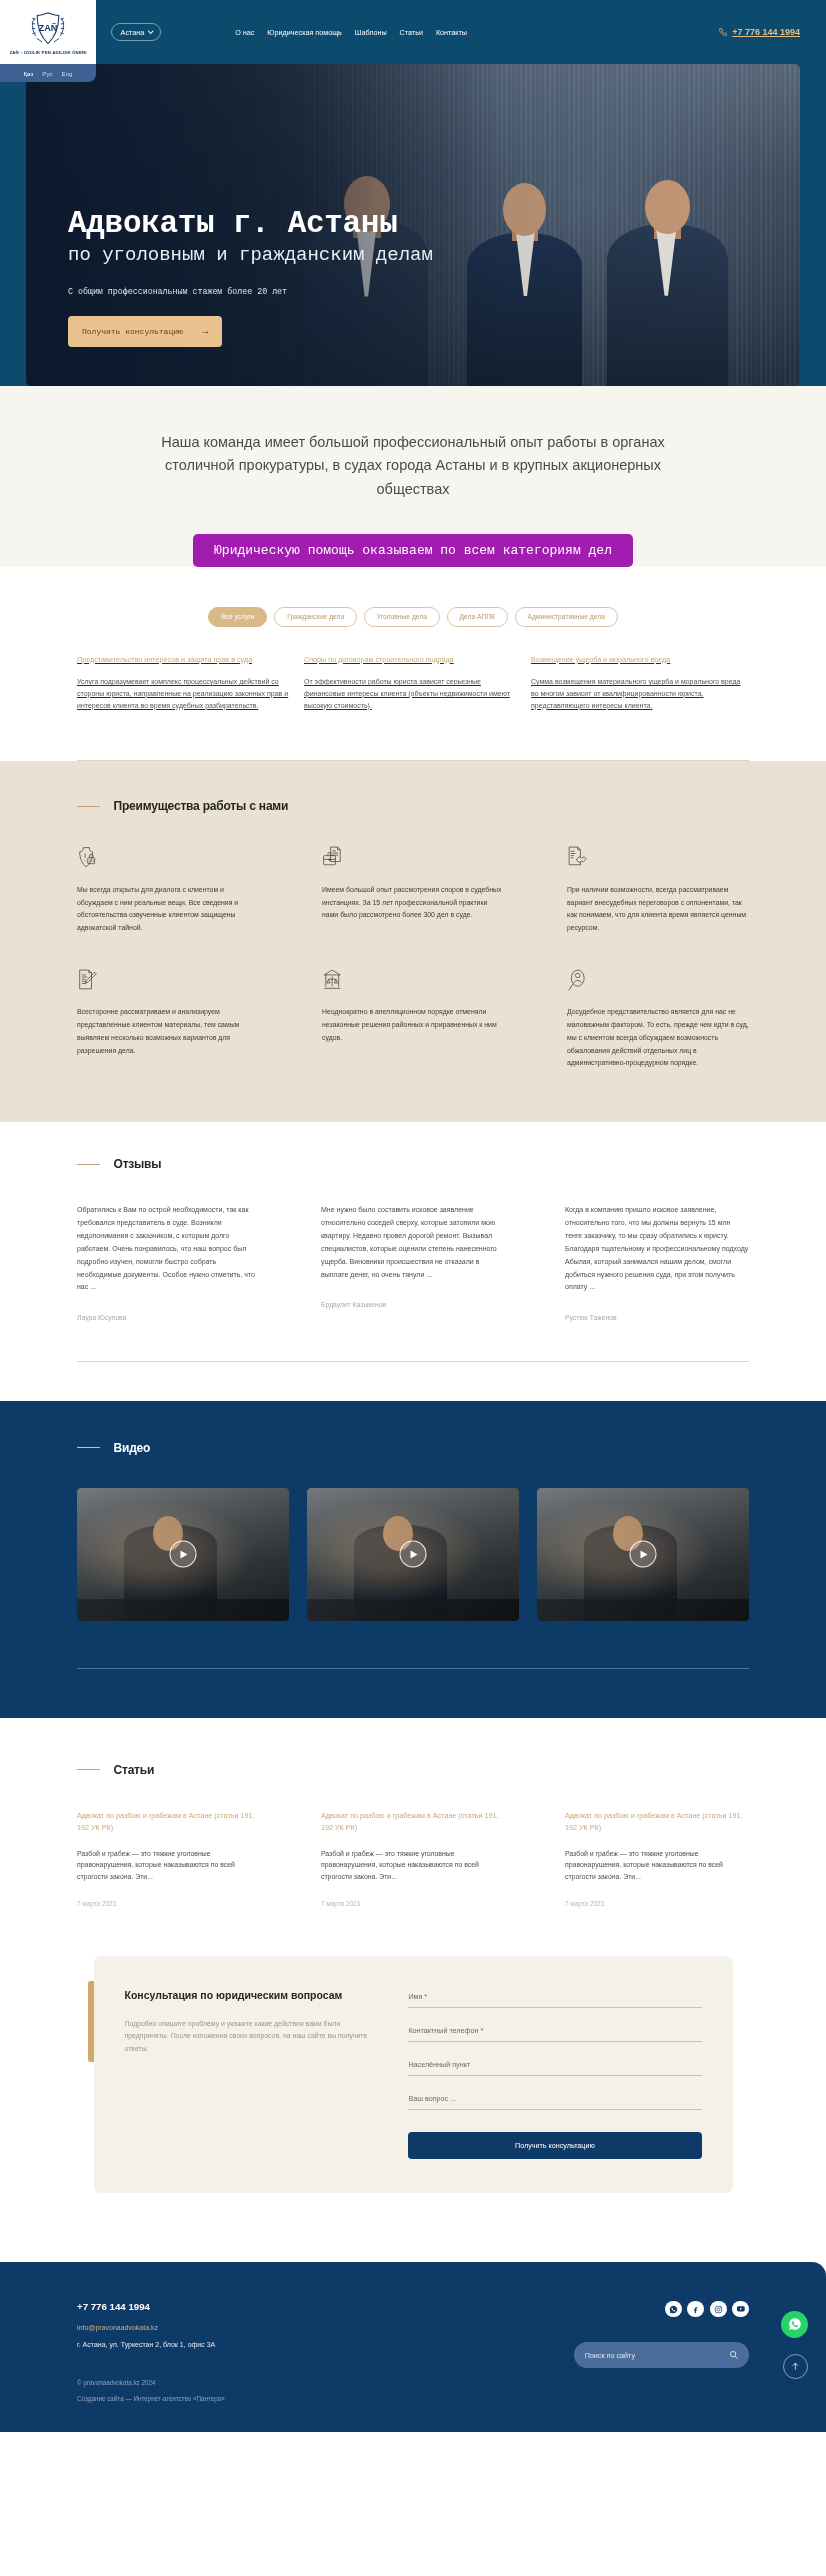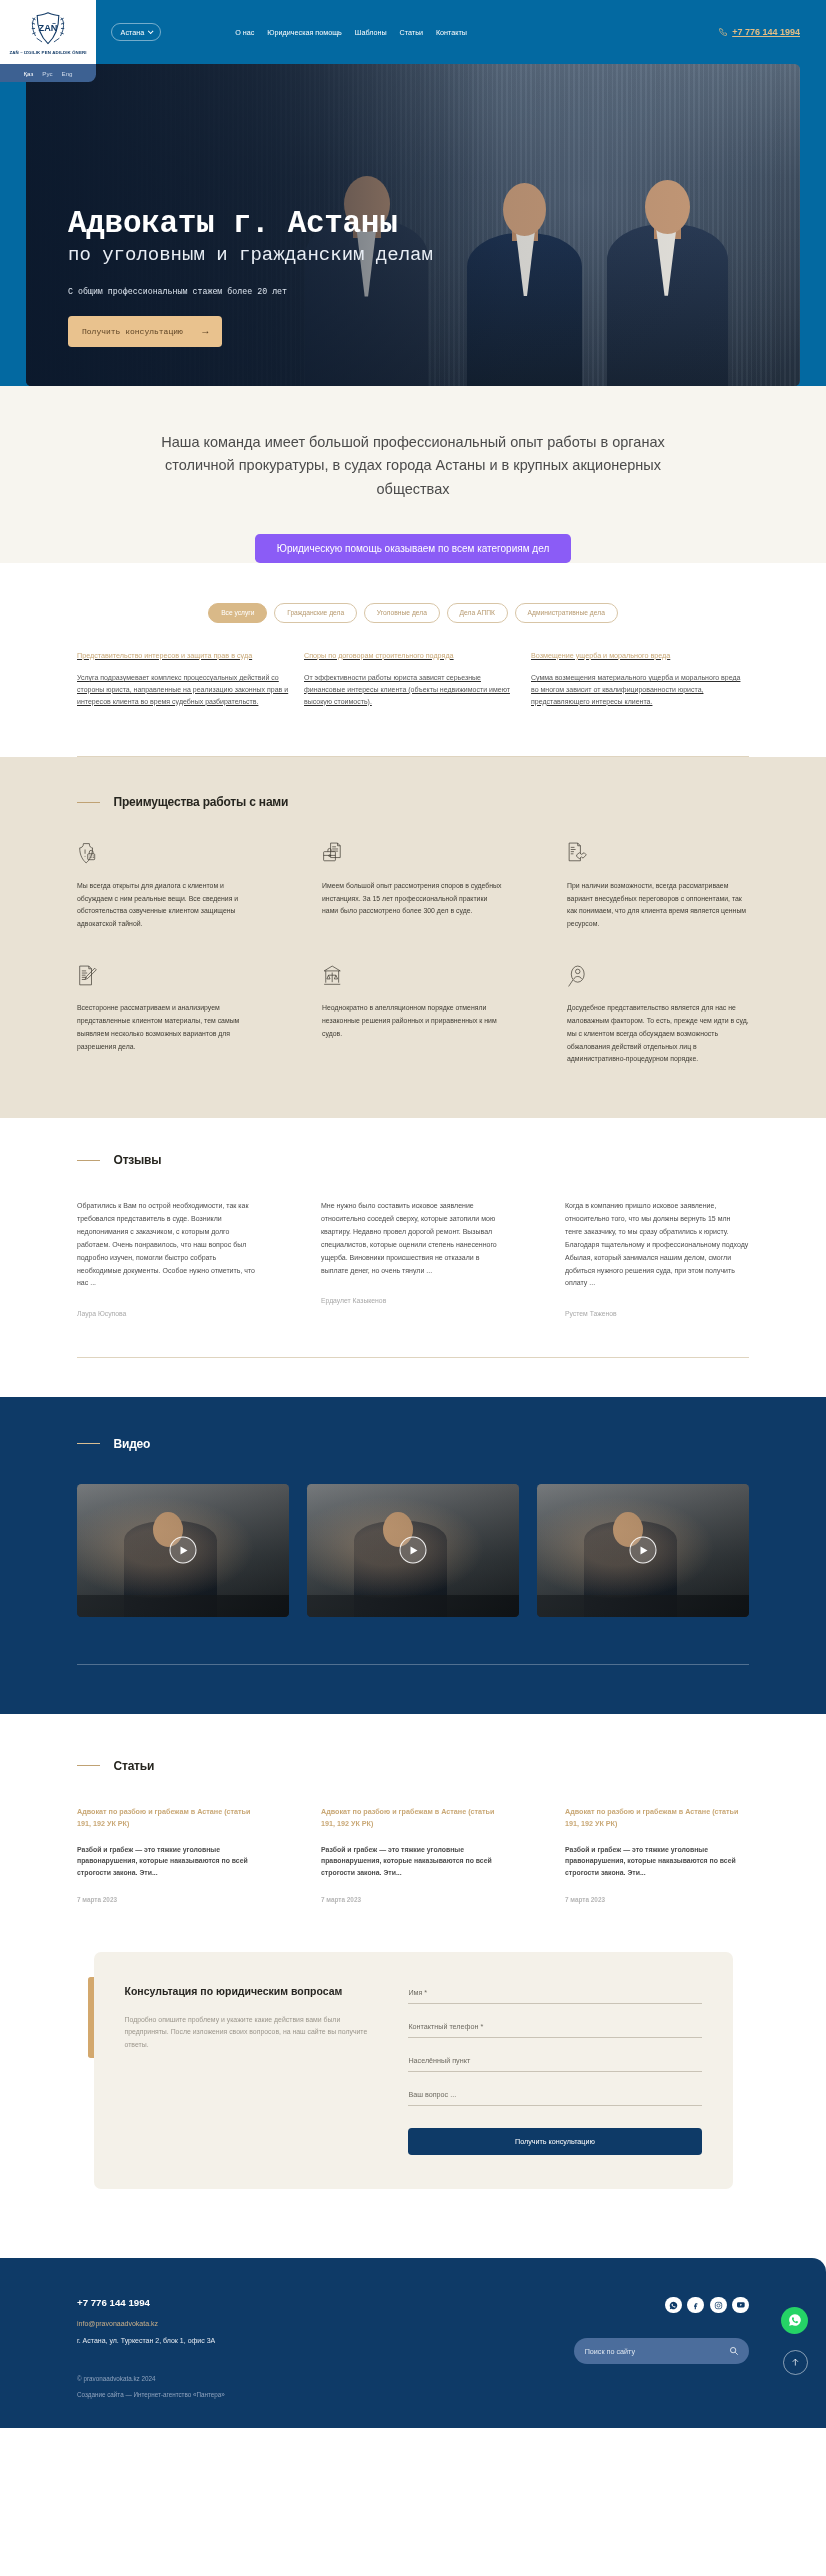--- a/index.html
+++ b/index.html
@@ -7,21 +7,21 @@
   body {
     font-family: "Liberation Sans", sans-serif;
     background: #ffffff;
     color: #2b2b2b;
     width: 826px;
     overflow-x: hidden;
   }
   .page { width: 826px; position: relative; }
 
   
-  .hero-wrap { position: relative; width: 826px; height: 386px; background: #0369a1; }
+  .hero-wrap { position: relative; width: 826px; height: 386px; background: #0c4a6e; }
   .hero-img {
     position: absolute; left: 26px; top: 64px; right: 26px; height: 322px;
     border-radius: 5.4px; overflow: hidden;
     background:
       radial-gradient(circle at 72% 42%, rgba(140,160,185,.35) 0%, rgba(0,0,0,0) 45%),
       linear-gradient(180deg, #5a6a7c 0%, #3b4a5c 35%, #24303f 100%);
   }
   
   .hero-img::before {
     content:""; position:absolute; inset:0;
@@ -87,22 +87,22 @@
     margin-top: 20.4px; display: inline-flex; align-items: center; gap: 19.3px;
     background: #e9c28e; color: #5f4526; border: none; border-radius: 3.8px;
     padding: 10.2px 14px; font-size: 8px; font-family: inherit; cursor: pointer;
   }
   .btn-gold .arrow { font-size: 10.2px; line-height: 1; }
 
   
   .intro { background: #f7f5ef; padding: 45px 0 0; text-align: center; }
   .intro p { font-size: 14.5px; line-height: 1.62; color: #4b4b4b; font-weight: 300; max-width: 542px; margin: 0 auto; }
   .intro-cta {
-    margin: 33px auto 0; display: block; background: #8b5cf6; color: #fff; border: none;
-    border-radius: 4.8px; padding: 9px 21.5px; font-size: 10px; font-family: Liberation Sans, sans-serif; cursor: pointer;
+    margin: 33px auto 0; display: block; background: #a21caf; color: #fff; border: none;
+    border-radius: 4.8px; padding: 9px 21.5px; font-size: 13px; font-family: Liberation Mono, monospace; cursor: pointer;
   }
 
   
   .services { background: #ffffff; padding: 23.6px 0 0; }
   .chips { display: flex; justify-content: center; gap: 7px; flex-wrap: wrap; padding: 16px 0 0; }
   .chip {
     border: 0.5px solid #d8c5a6; border-radius: 11.8px; padding: 5.4px 11.8px; font-size: 6.7px;
     color: #b79a70; background: #fff; cursor: pointer; white-space: nowrap; font-family: inherit;
   }
   .chip.active { background: #d9b988; border-color: #d9b988; color: #fff; }
@@ -149,21 +149,21 @@
   .play {
     position: absolute; left: 50%; top: 50%; transform: translate(-50%,-50%);
     width: 27px; height: 27px; border-radius: 50%; border: 1.1px solid rgba(255,255,255,.9);
     background: rgba(255,255,255,.16); display:flex; align-items:center; justify-content:center; cursor:pointer; z-index:3;
   }
   .play i { display:block; width: 0; height: 0; border-left: 7px solid #fff; border-top: 4.3px solid transparent; border-bottom: 4.3px solid transparent; margin-left: 2.1px; }
   .vid-rule { max-width: 672px; margin: 47px auto 0; border-top: 0.5px solid rgba(255,255,255,.28); }
 
   
   .articles { background: #ffffff; padding: 45px 0 0; }
-  .art-grid { max-width: 672px; margin: 0 auto; display: grid; grid-template-columns: repeat(3,1fr); column-gap: 60px; font-weight: bold; }
+  .art-grid { max-width: 672px; margin: 0 auto; display: grid; grid-template-columns: repeat(3,1fr); column-gap: 60px; }
   .art-title { color: #c9a876; font-size: 7.2px; line-height: 1.52; }
   .art-text { margin-top: 14px; font-size: 6.9px; line-height: 1.68; color: #4c4c4c; }
   .art-date { margin-top: 18px; font-size: 6.4px; color: #b6b6b6; }
 
   
   .formsec { background: #ffffff; padding: 49px 0 69px; }
   .form-card {
     max-width: 639px; margin: 0 auto; background: #f4f1e9; border-radius: 7px;
     display: flex; padding: 32px 31px 34px; position: relative; gap: 30px;
   }

